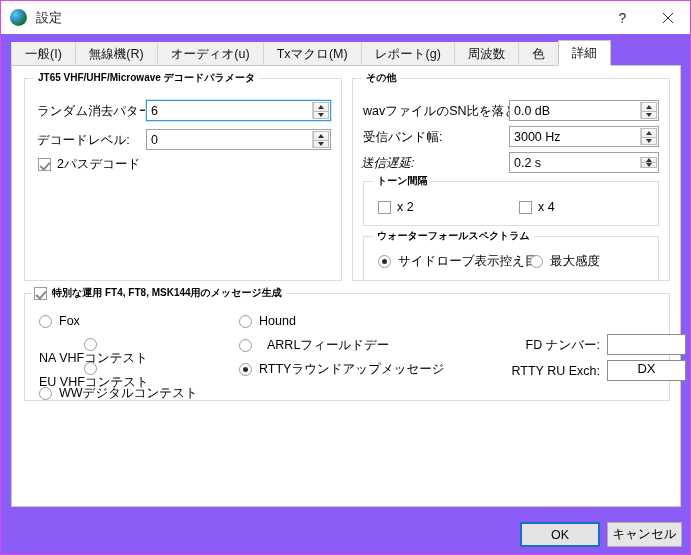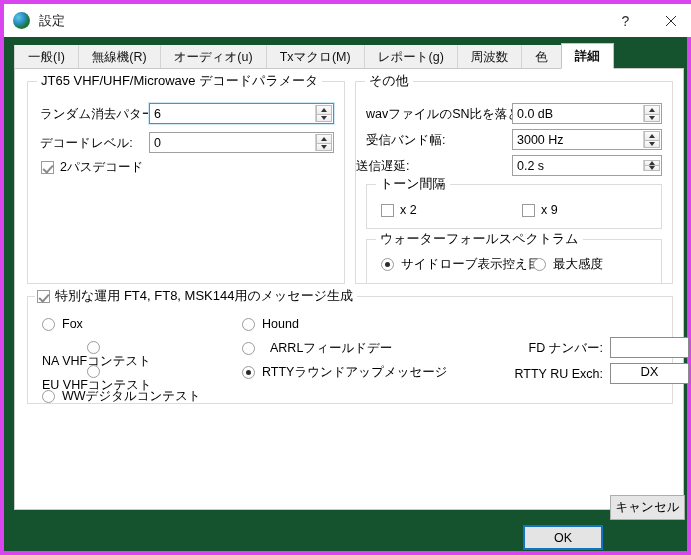--- a/index.html
+++ b/index.html
@@ -8,22 +8,22 @@
     width: 691px; height: 555px;
     overflow: hidden;
     font-family: "Liberation Sans", "DejaVu Sans", sans-serif;
     font-size: 12px;
     color: #000;
     background: #f0f0f0;
   }
   #window {
     position: relative;
     width: 691px; height: 555px;
-    background: #14532d;
-    border: 4px solid #d946ef;
+    background: #8b5cf6;
+    border: 1px solid #d946ef;
   }
 
   
   #titlebar {
     position: absolute; left: 0; top: 0;
     width: 689px; height: 33px;
     background: #ffffff;
     display: flex; align-items: center;
   }
   #title-icon {
@@ -63,21 +63,21 @@
   }
   .tab + .tab { margin-left: -1px; }
   .tab.selected {
     background: #ffffff;
     height: 26px;
     border-left: 1px solid #c4c4c4;
     border-right: 1px solid #c4c4c4;
     border-top: 1px solid #c4c4c4;
     border-bottom: 1px solid #ffffff;
     position: relative; z-index: 3;
-    font-weight: bold;
+    font-weight: normal;
     align-items: center;
   }
 
   
   #tabpage {
     position: absolute; left: 10px; top: 64px;
     width: 670px; height: 442px;
     background: #ffffff;
     border: 1px solid #c8c8c8;
   }
@@ -85,23 +85,24 @@
   
   .group {
     position: absolute;
     border: 1px solid #dcdcdc;
     background: transparent;
   }
   .group > .legend {
     position: absolute; top: -8px; left: 9px;
     background: #ffffff;
     padding: 0 4px;
-    font-size: 13px;
+    font-size: 10px;
     white-space: nowrap;
     line-height: 14px;
+    font-weight: bold;
   }
   .group > .legend.with-check {
     left: 7px; padding: 0 4px 0 2px;
     display: flex; align-items: center; gap: 5px;
   }
 
   .lbl { position: absolute; font-size: 12.5px; white-space: nowrap; line-height: 14px; }
 
   
   .spin {
@@ -300,42 +301,42 @@
         <div class="sbtns">
           <div>
               <span class="arrow-up"></span>
             </div>
           <div>
               <span class="arrow-dn"></span>
             </div>
         </div>
       </div>
 
-      <div class="lbl" style="left:0; top:77px;">送信遅延:</div>
+      <div class="lbl" style="left:8px; top:77px;font-style:italic;">送信遅延:</div>
       <div class="spin" style="left:156px; top:73px; width:150px;align-items:center;">
         <div class="sval">0.2  s</div>
         <div class="sbtns">
           <div>
               <span class="arrow-up"></span>
             </div>
           <div>
               <span class="arrow-dn"></span>
             </div>
         </div>
       </div>
 
       <div class="group" style="left:10px; top:102px; width:296px; height:45px;">
         <div class="legend">トーン間隔</div>
         <div class="chk" style="left:14px; top:18px;">
           <span class="box"></span>
           <span>x 2</span>
         </div>
         <div class="chk" style="left:155px; top:18px;">
           <span class="box"></span>
-          <span>x 9</span>
+          <span>x 4</span>
         </div>
       </div>
 
       <div class="group" style="left:10px; top:157px; width:296px; height:45px;">
         <div class="legend">ウォーターフォールスペクトラム</div>
         <div class="rad checked" style="left:14px; top:17px;">
           <span class="dot"></span>
           <span>サイドローブ表示控え目</span>
         </div>
         <div class="rad" style="left:166px; top:17px;">
@@ -392,17 +393,17 @@
       <div class="tbox" style="left:582px; top:66px; width:79px;">
         <span>DX</span>
       </div>
     </div>
 
   </div>
 
   <div class="btn default" style="left:519px; top:521px; width:80px;">
     <span>OK</span>
   </div>
-  <div class="btn" style="left:606px; top:491px; width:75px;">
+  <div class="btn" style="left:606px; top:521px; width:75px;">
     <span>キャンセル</span>
   </div>
 
 </div>
 
 </body></html>

